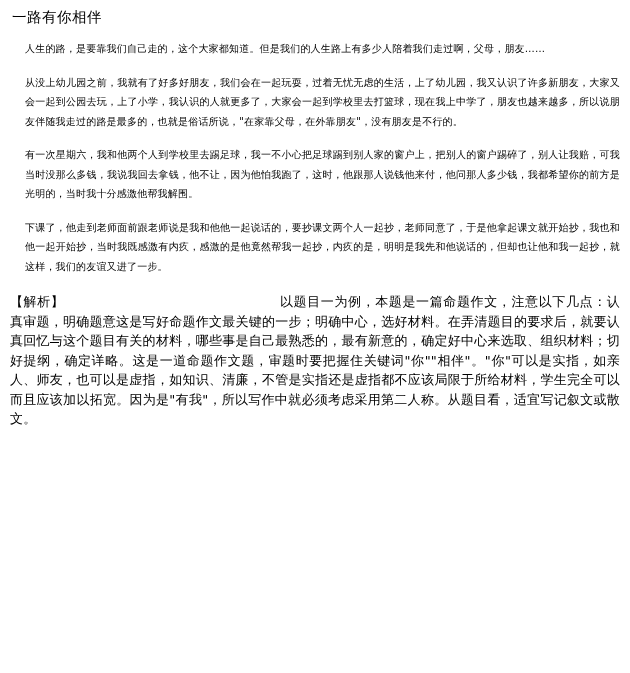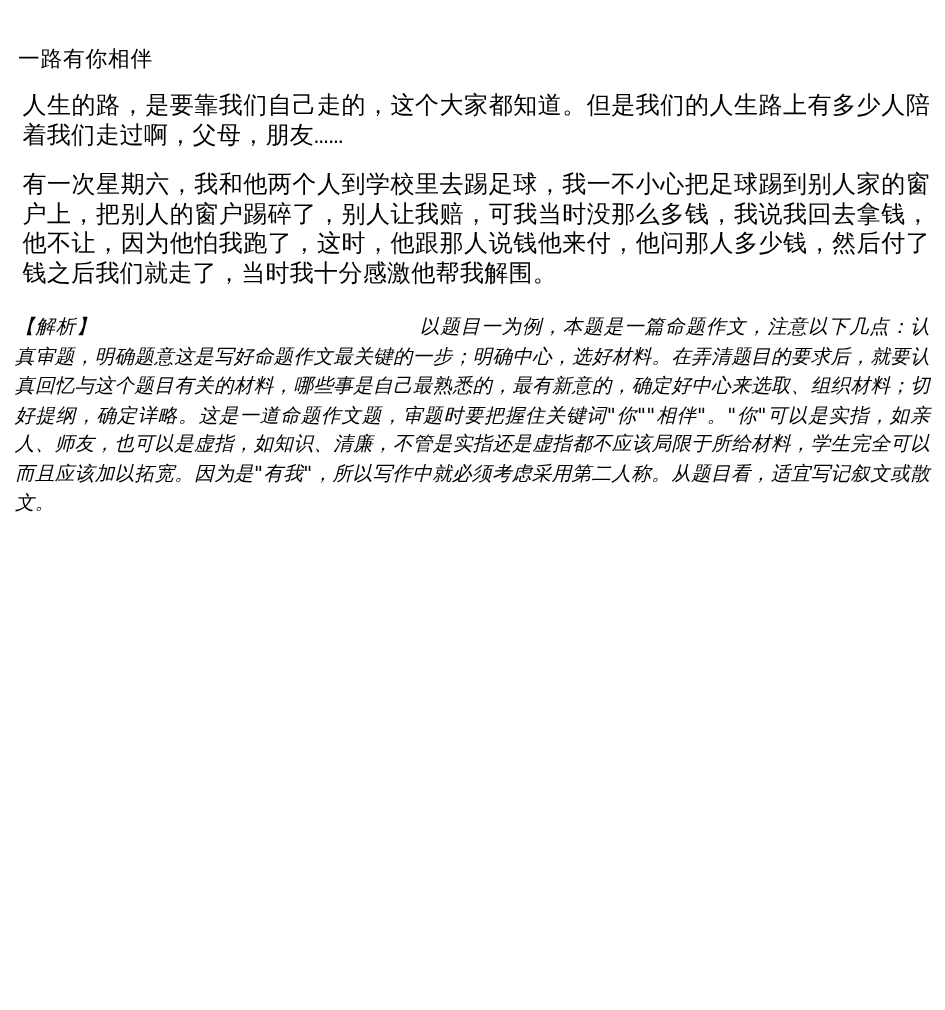--- a/index.html
+++ b/index.html
@@ -11,68 +11,68 @@
     width: 630px;
     height: 673px;
     font-family: "DejaVu Sans", "Liberation Sans", sans-serif;
     color: #000000;
     overflow: hidden;
   }
   #page {
     width: 630px;
     height: 673px;
     box-sizing: border-box;
-    padding: 30px 10px 6px 10px;
+    padding: 7px 10px 6px 10px;
     position: relative;
   }
   .title {
     font-size: 14.5px;
     line-height: 20px;
     margin: 0 0 12px 2px;
     font-weight: normal;
     letter-spacing: 0.5px;
   }
   .para {
-    font-size: 16px;
+    font-size: 10px;
     line-height: 19.5px;
-    margin: 0 0 14px 5px;
+    margin: 0 0 14px 15px;
     text-align: justify;
     text-justify: inter-ideograph;
     letter-spacing: 0.2px;
-    font-family: Liberation Mono, monospace;
   }
   .analysis {
     margin-top: 16px;
   }
   .analysis-body {
     font-size: 13px;
     line-height: 19.5px;
     text-align: justify;
     text-justify: inter-ideograph;
     letter-spacing: 0.2px;
     margin: 0;
-    font-style: italic;
   }
   .analysis-label {
     font-size: 13px;
     line-height: 19.5px;
     font-weight: normal;
   }
   .spacer-inline {
     display: inline-block;
     width: 215px;
   }
 </style>
 </head>
 <body>
 
 <div id="page">
 
   <div class="title">一路有你相伴</div>
 
   <p class="para">人生的路，是要靠我们自己走的，这个大家都知道。但是我们的人生路上有多少人陪着我们走过啊，父母，朋友……</p>
-  <p class="para">有一次星期六，我和他两个人到学校里去踢足球，我一不小心把足球踢到别人家的窗户上，把别人的窗户踢碎了，别人让我赔，可我当时没那么多钱，我说我回去拿钱，他不让，因为他怕我跑了，这时，他跟那人说钱他来付，他问那人多少钱，然后付了钱之后我们就走了，当时我十分感激他帮我解围。</p>
+  <p class="para">从没上幼儿园之前，我就有了好多好朋友，我们会在一起玩耍，过着无忧无虑的生活，上了幼儿园，我又认识了许多新朋友，大家又会一起到公园去玩，上了小学，我认识的人就更多了，大家会一起到学校里去打篮球，现在我上中学了，朋友也越来越多，所以说朋友伴随我走过的路是最多的，也就是俗话所说，"在家靠父母，在外靠朋友"，没有朋友是不行的。</p>
+  <p class="para">有一次星期六，我和他两个人到学校里去踢足球，我一不小心把足球踢到别人家的窗户上，把别人的窗户踢碎了，别人让我赔，可我当时没那么多钱，我说我回去拿钱，他不让，因为他怕我跑了，这时，他跟那人说钱他来付，他问那人多少钱，我都希望你的前方是光明的，当时我十分感激他帮我解围。</p>
+  <p class="para">下课了，他走到老师面前跟老师说是我和他他一起说话的，要抄课文两个人一起抄，老师同意了，于是他拿起课文就开始抄，我也和他一起开始抄，当时我既感激有内疚，感激的是他竟然帮我一起抄，内疚的是，明明是我先和他说话的，但却也让他和我一起抄，就这样，我们的友谊又进了一步。</p>
 
   <div class="analysis">
     <p class="analysis-body"><span class="analysis-label">【解析】</span><span class="spacer-inline"></span><span>以题目一为例，本题是一篇命题作文，注意以下几点：认真审题，明确题意这是写好命题作文最关键的一步；明确中心，选好材料。在弄清题目的要求后，就要认真回忆与这个题目有关的材料，哪些事是自己最熟悉的，最有新意的，确定好中心来选取、组织材料；切好提纲，确定详略。这是一道命题作文题，审题时要把握住关键词"你""相伴"。"你"可以是实指，如亲人、师友，也可以是虚指，如知识、清廉，不管是实指还是虚指都不应该局限于所给材料，学生完全可以而且应该加以拓宽。因为是"有我"，所以写作中就必须考虑采用第二人称。从题目看，适宜写记叙文或散文。</span></p>
   </div>
 
 </div>
 
 </body></html>

